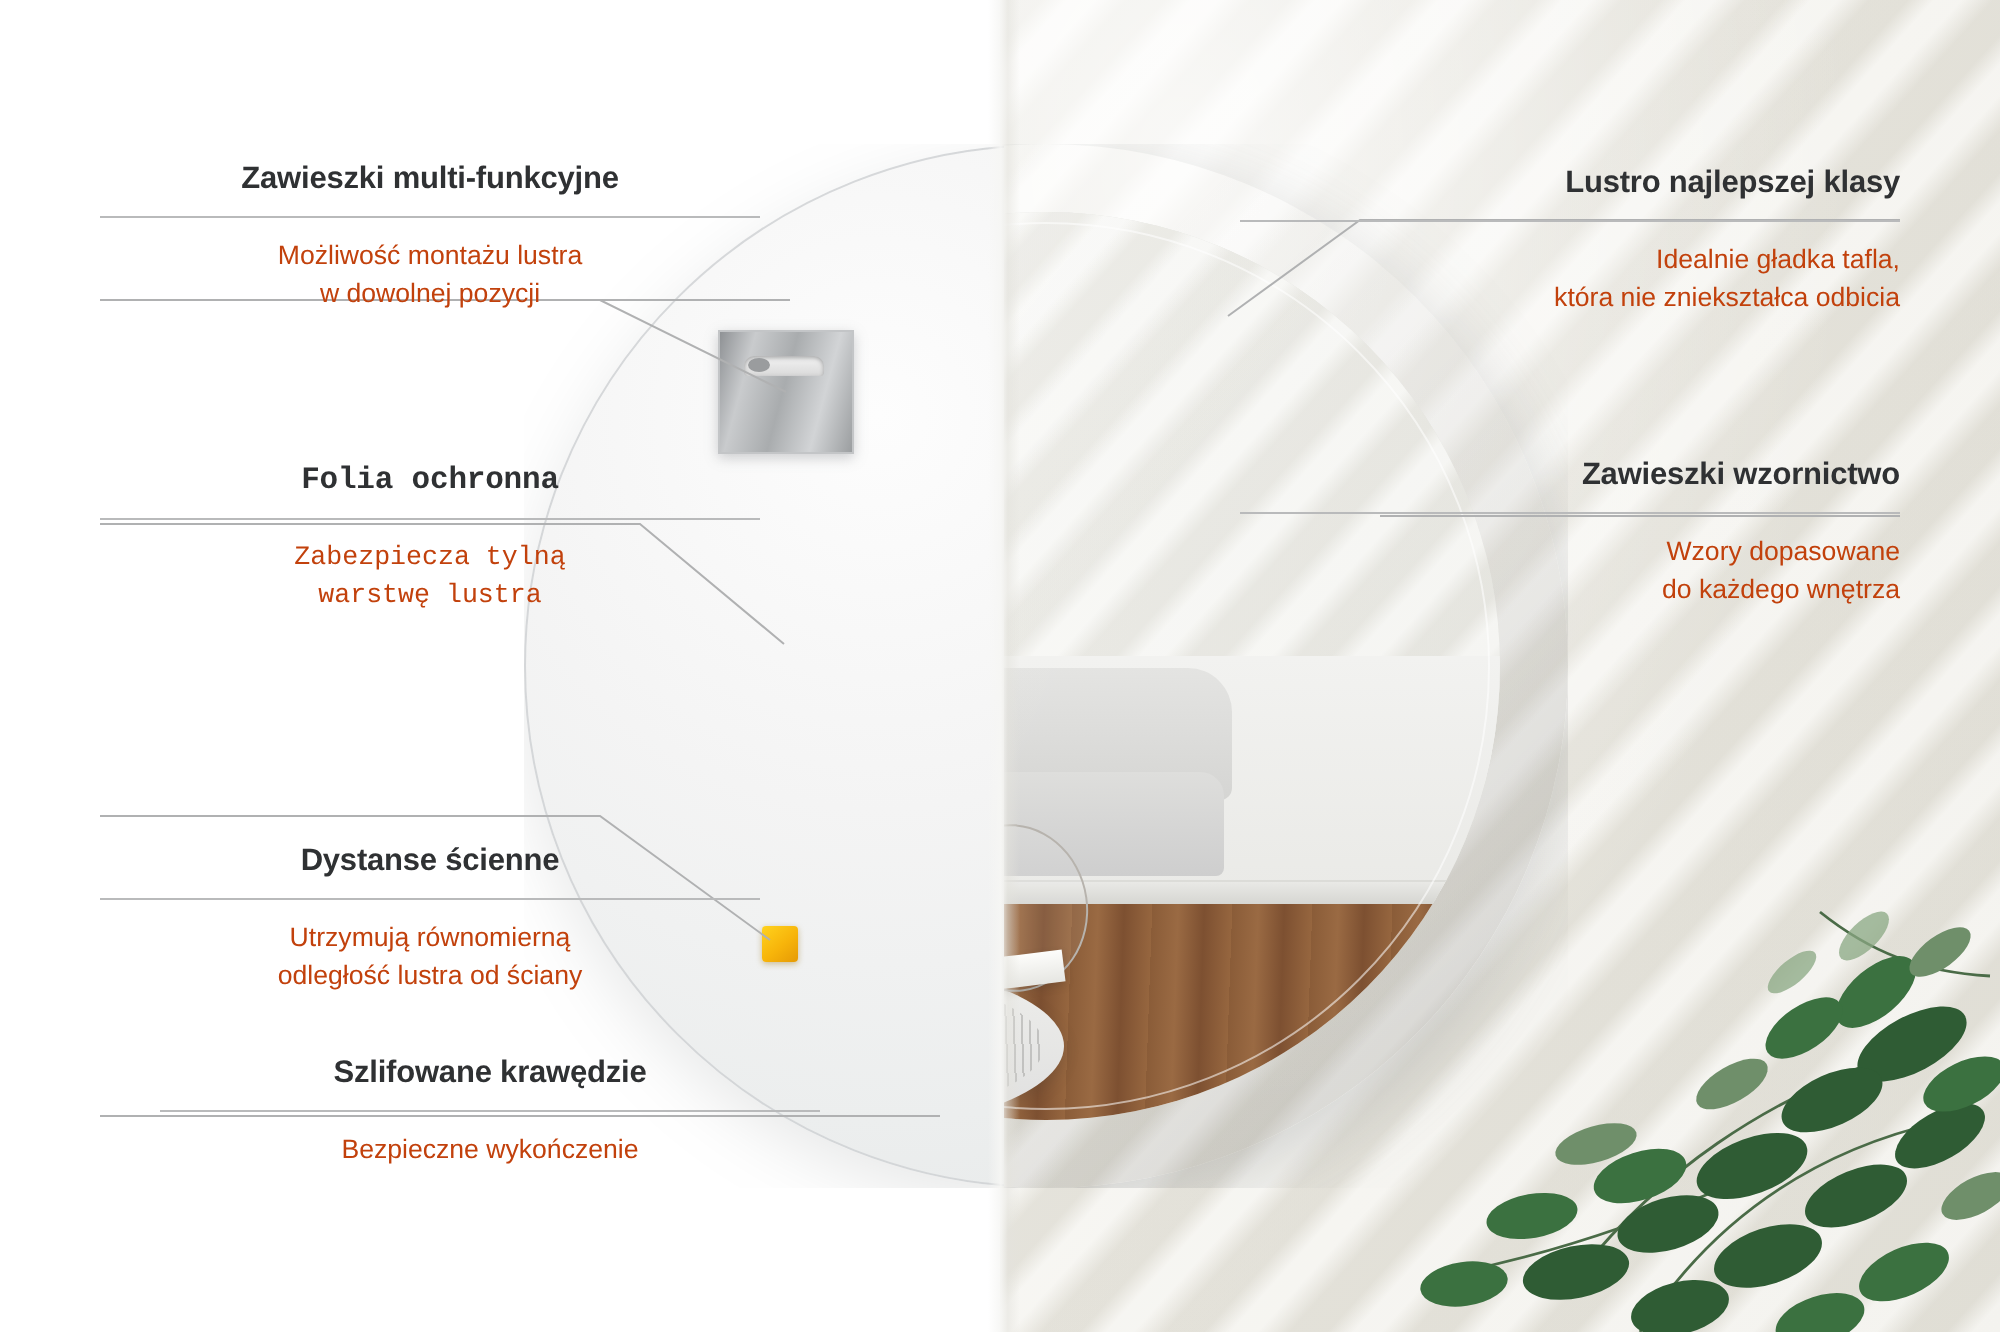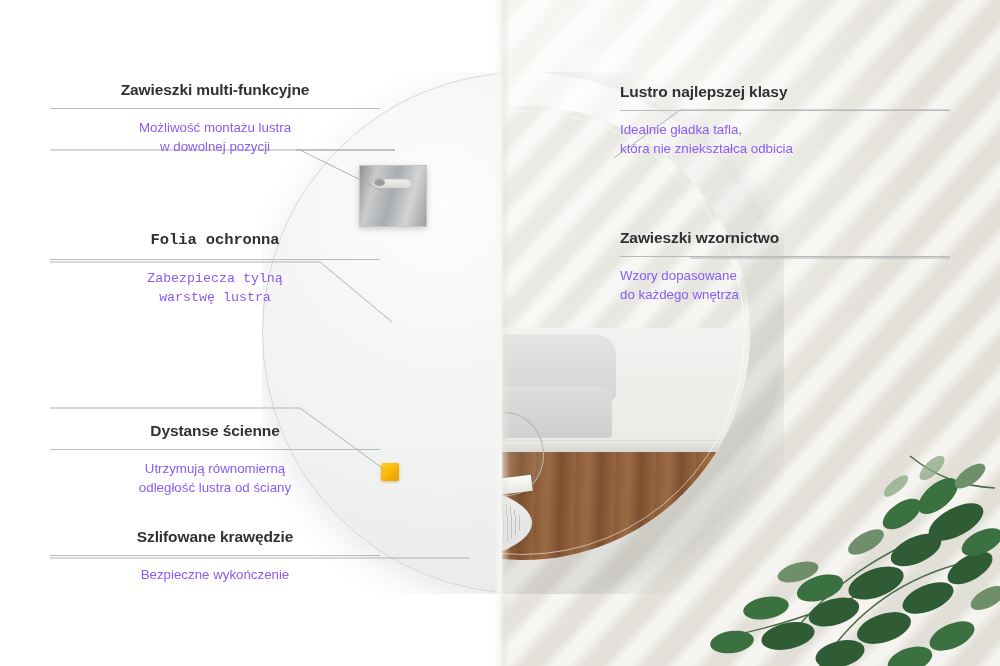--- a/index.html
+++ b/index.html
@@ -239,38 +239,38 @@
     left: 381px; top: 463px;
     width: 18px; height: 18px;
     background: linear-gradient(140deg,#ffd21e 0%,#f7b40a 55%,#e59a05 100%);
     border-radius: 2px;
     box-shadow: 0 1px 3px rgba(150,110,10,0.4);
   }
 
   
   .callout { position: absolute; }
   .callout.left  { left: 50px;  text-align: center;  width: 330px; }
-  .callout.right { right: 50px; text-align: left; width: 330px; }
+  .callout.right { right: 50px; text-align: right; width: 330px; }
   .callout h3 {
     font-size: 15.5px;
     font-weight: bold;
     color: #2f3133;
     letter-spacing: -0.1px;
     line-height: 1.25;
     white-space: nowrap;
   }
   .callout .rule {
     height: 1px;
     background: #b9babb;
     margin: 9px 0 10px 0;
   }
   .callout p {
     font-size: 13.3px;
     line-height: 1.42;
-    color: #8b5cf6;
+    color: #c2410c;
     white-space: pre-line;
   }
 
   
   #leaders {
     position: absolute; left: 0; top: 0;
     width: 1000px; height: 666px;
     pointer-events: none;
   }
   #leaders path, #leaders line { stroke: #b0b1b2; stroke-width: 1; fill: none; }
@@ -462,21 +462,21 @@
 warstwę lustra</p>
   </div>
 
   <div class="callout left" style="top:377px;margin-top:44px;">
     <h3>Dystanse ścienne</h3>
     <div class="rule"></div>
     <p>Utrzymują równomierną
 odległość lustra od ściany</p>
   </div>
 
-  <div class="callout left" style="top:527px;">
+  <div class="callout left" style="top:527px;margin-left:30px;">
     <h3>Szlifowane krawędzie</h3>
     <div class="rule"></div>
     <p>Bezpieczne wykończenie</p>
   </div>
 
   <div class="callout right" style="top:82px;">
     <h3>Lustro najlepszej klasy</h3>
     <div class="rule"></div>
     <p>Idealnie gładka tafla,
 która nie zniekształca odbicia</p>

